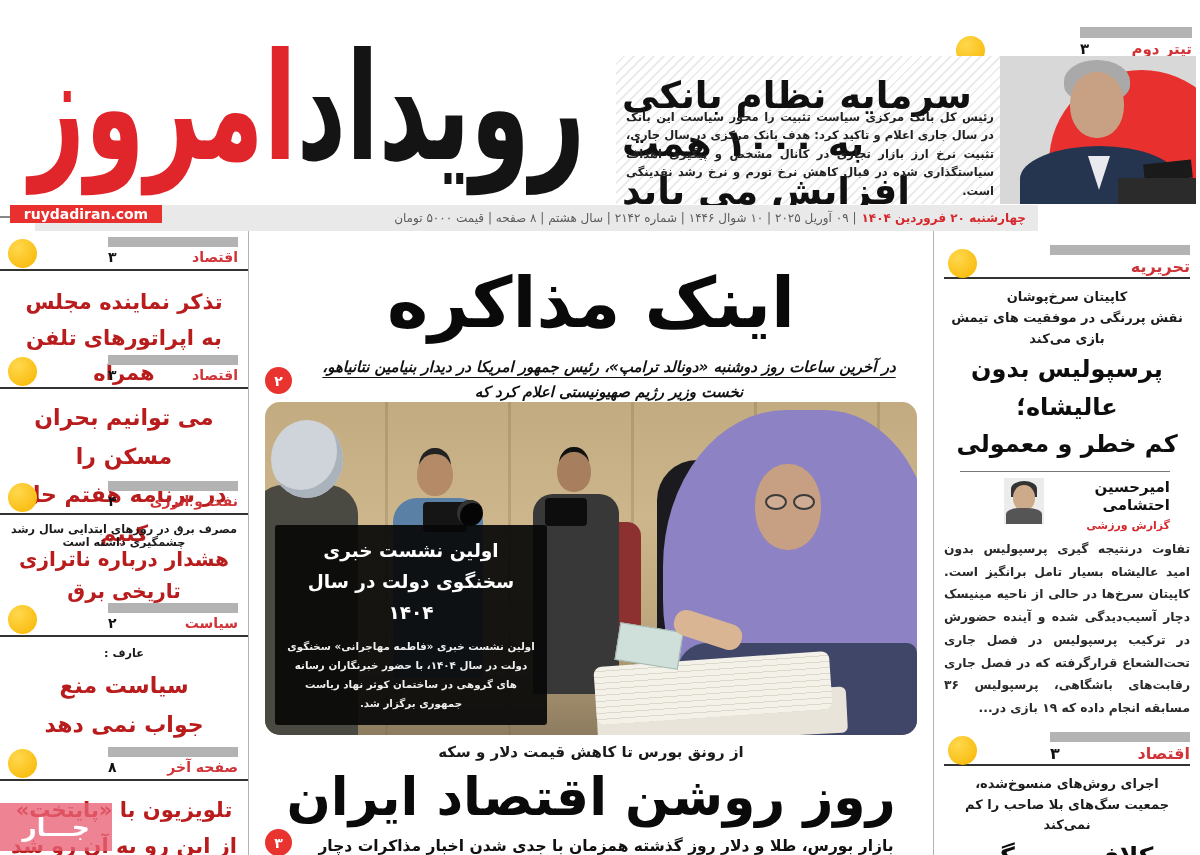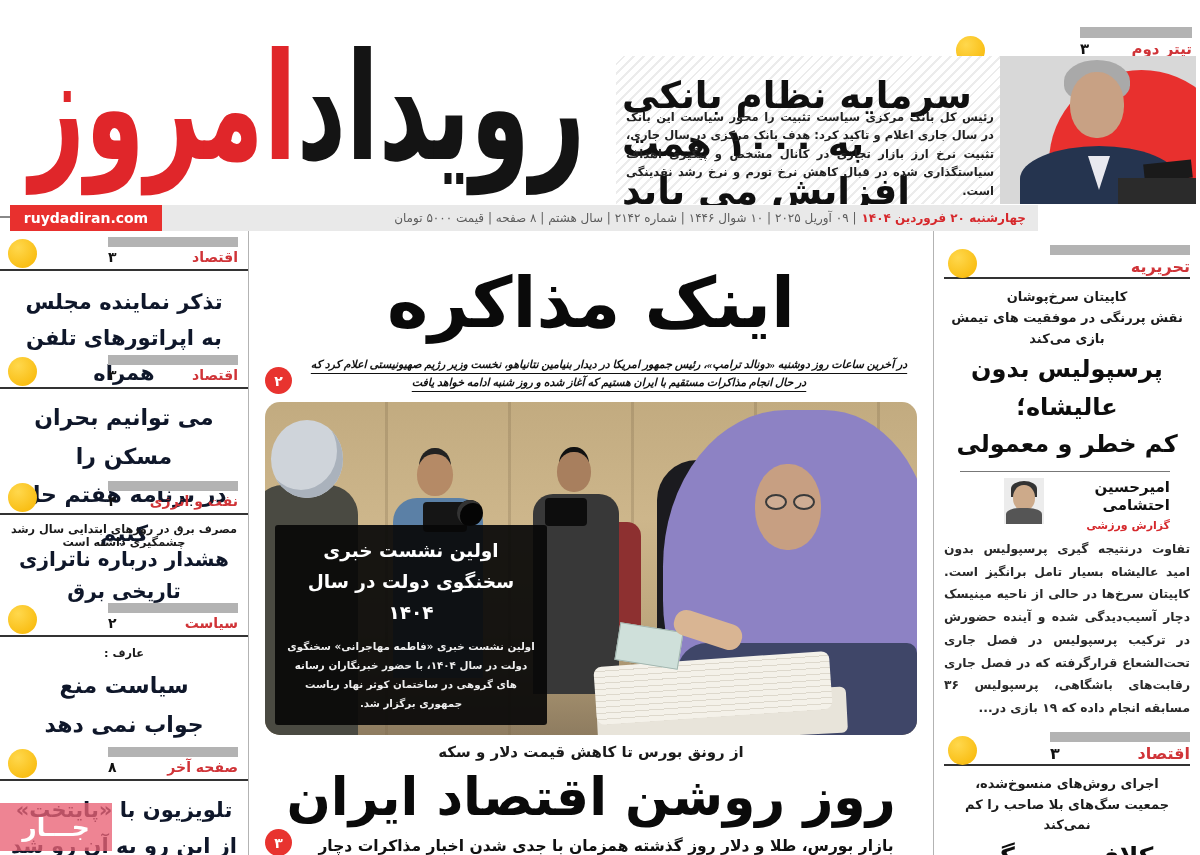--- a/index.html
+++ b/index.html
@@ -47,21 +47,21 @@
     font-weight:bold; color:#101010; font-size:37px; line-height:1.3; }
   .bank-body { position:absolute; right:202px; left:10px; bottom:4px; font-size:11.5px;
     font-weight:bold; color:#222; text-align:justify; line-height:1.6; }
 
   
   .date-dash { position:absolute; left:0; top:216px; width:28px; height:2px; background:#888; }
   .date-bar { position:absolute; left:35px; top:205px; width:1003px; height:26px;
     background:#e9e9e9; display:flex; align-items:center; gap:5px; padding:0 12px;
     font-size:12px; color:#5c5c5c; white-space:nowrap; overflow:hidden; }
   .date-red { color:#d6282c; font-weight:bold; }
-  .site-link { position:absolute; left:10px; top:205px; width:152px; height:26px;
+  .site-link { position:absolute; left:10px; top:205px; width:152px; height:18px;
     background:#e8302e; color:#fff; font-weight:bold; font-size:14px; display:flex;
     align-items:center; justify-content:center; direction:ltr; }
 
   
   .main { position:absolute; top:231px; left:0; right:0; bottom:0; display:flex; }
   .col-right { width:266px; position:relative; padding:0 10px; }
   .col-center { width:686px; position:relative; border-left:1px solid #b3b3b3;
     border-right:1px solid #b3b3b3; }
   .col-left { width:248px; position:relative; }
 
@@ -93,23 +93,23 @@
   .dog-kicker { margin-top:8px; font-size:13px; line-height:1.6; }
   .dog-headline { margin-top:2px; text-align:center; font-weight:bold; font-size:25px;
     line-height:1.5; color:#0d0d0d; }
   .sec-head2 { margin-top:12px; }
 
   
   .c-kicker { position:absolute; top:5px; left:0; right:0; text-align:center; font-size:16px;
     font-weight:bold; color:#1a1a1a; }
   .c-headline { position:absolute; top:22px; left:0; right:0; height:102px; text-align:center;
     font-size:70px; line-height:100px; font-weight:bold; color:#0a0a0a; letter-spacing:-2px; }
-  .c-lead { position:absolute; top:124px; left:50px; right:14px; text-align:center; font-size:11px;
+  .c-lead { position:absolute; top:124px; left:50px; right:14px; text-align:center; font-size:15px;
     font-weight:bold; font-style:italic; color:#111; line-height:1.65;
-    text-decoration:underline; text-underline-offset:5px; text-decoration-thickness:1px;font-family:Liberation Serif, serif; }
+    text-decoration:underline; text-underline-offset:5px; text-decoration-thickness:1px; }
   .badge { position:absolute; width:27px; height:27px; border-radius:50%; background:#e8332f;
     color:#fff; font-size:14px; font-weight:bold; display:flex; align-items:center;
     justify-content:center; }
   .badge-2 { left:16px; top:136px; }
   .badge-3 { left:16px; top:598px; }
 
   .photo { position:absolute; top:171px; left:16px; right:16px; height:333px; overflow:hidden;
     background:
       repeating-linear-gradient(90deg, rgba(120,100,70,0) 0 120px, rgba(120,100,70,.25) 120px 123px),
       linear-gradient(180deg,#c2ab80 0%,#cdb68b 35%,#bfa87e 65%,#8e7c60 100%); border-radius: 15px; }
@@ -177,21 +177,21 @@
   
   .sb-item { position:absolute; left:0; right:0; }
   .sb-head { position:absolute; left:0; right:0; height:34px; border-bottom:2px solid #333; }
   .sb-bar { position:absolute; top:0; right:10px; width:130px; height:10px; background:#b3b3b3; }
   .sb-row { position:absolute; top:12px; right:10px; width:130px; display:flex;
     justify-content:space-between; font-size:14px; font-weight:bold; }
   .sb-dot { position:absolute; left:8px; top:2px; }
   .sb-kicker { position:absolute; left:4px; right:4px; text-align:center; font-size:11.3px;
     font-weight:bold; color:#1a1a1a; }
   .sb-headline { position:absolute; left:2px; right:2px; text-align:center; font-weight:bold;
-    color:#0f172a; }
+    color:#b91c1c; }
   .watermark { position:absolute; left:0; bottom:4px; width:112px; height:48px;
     background:rgba(233,98,116,.78); color:#fff; font-weight:bold; font-size:25px;
     display:flex; align-items:center; justify-content:center; letter-spacing:2px; }
 </style>
 </head>
 <body>
 
 <div class="page">
 
   <div class="header">

